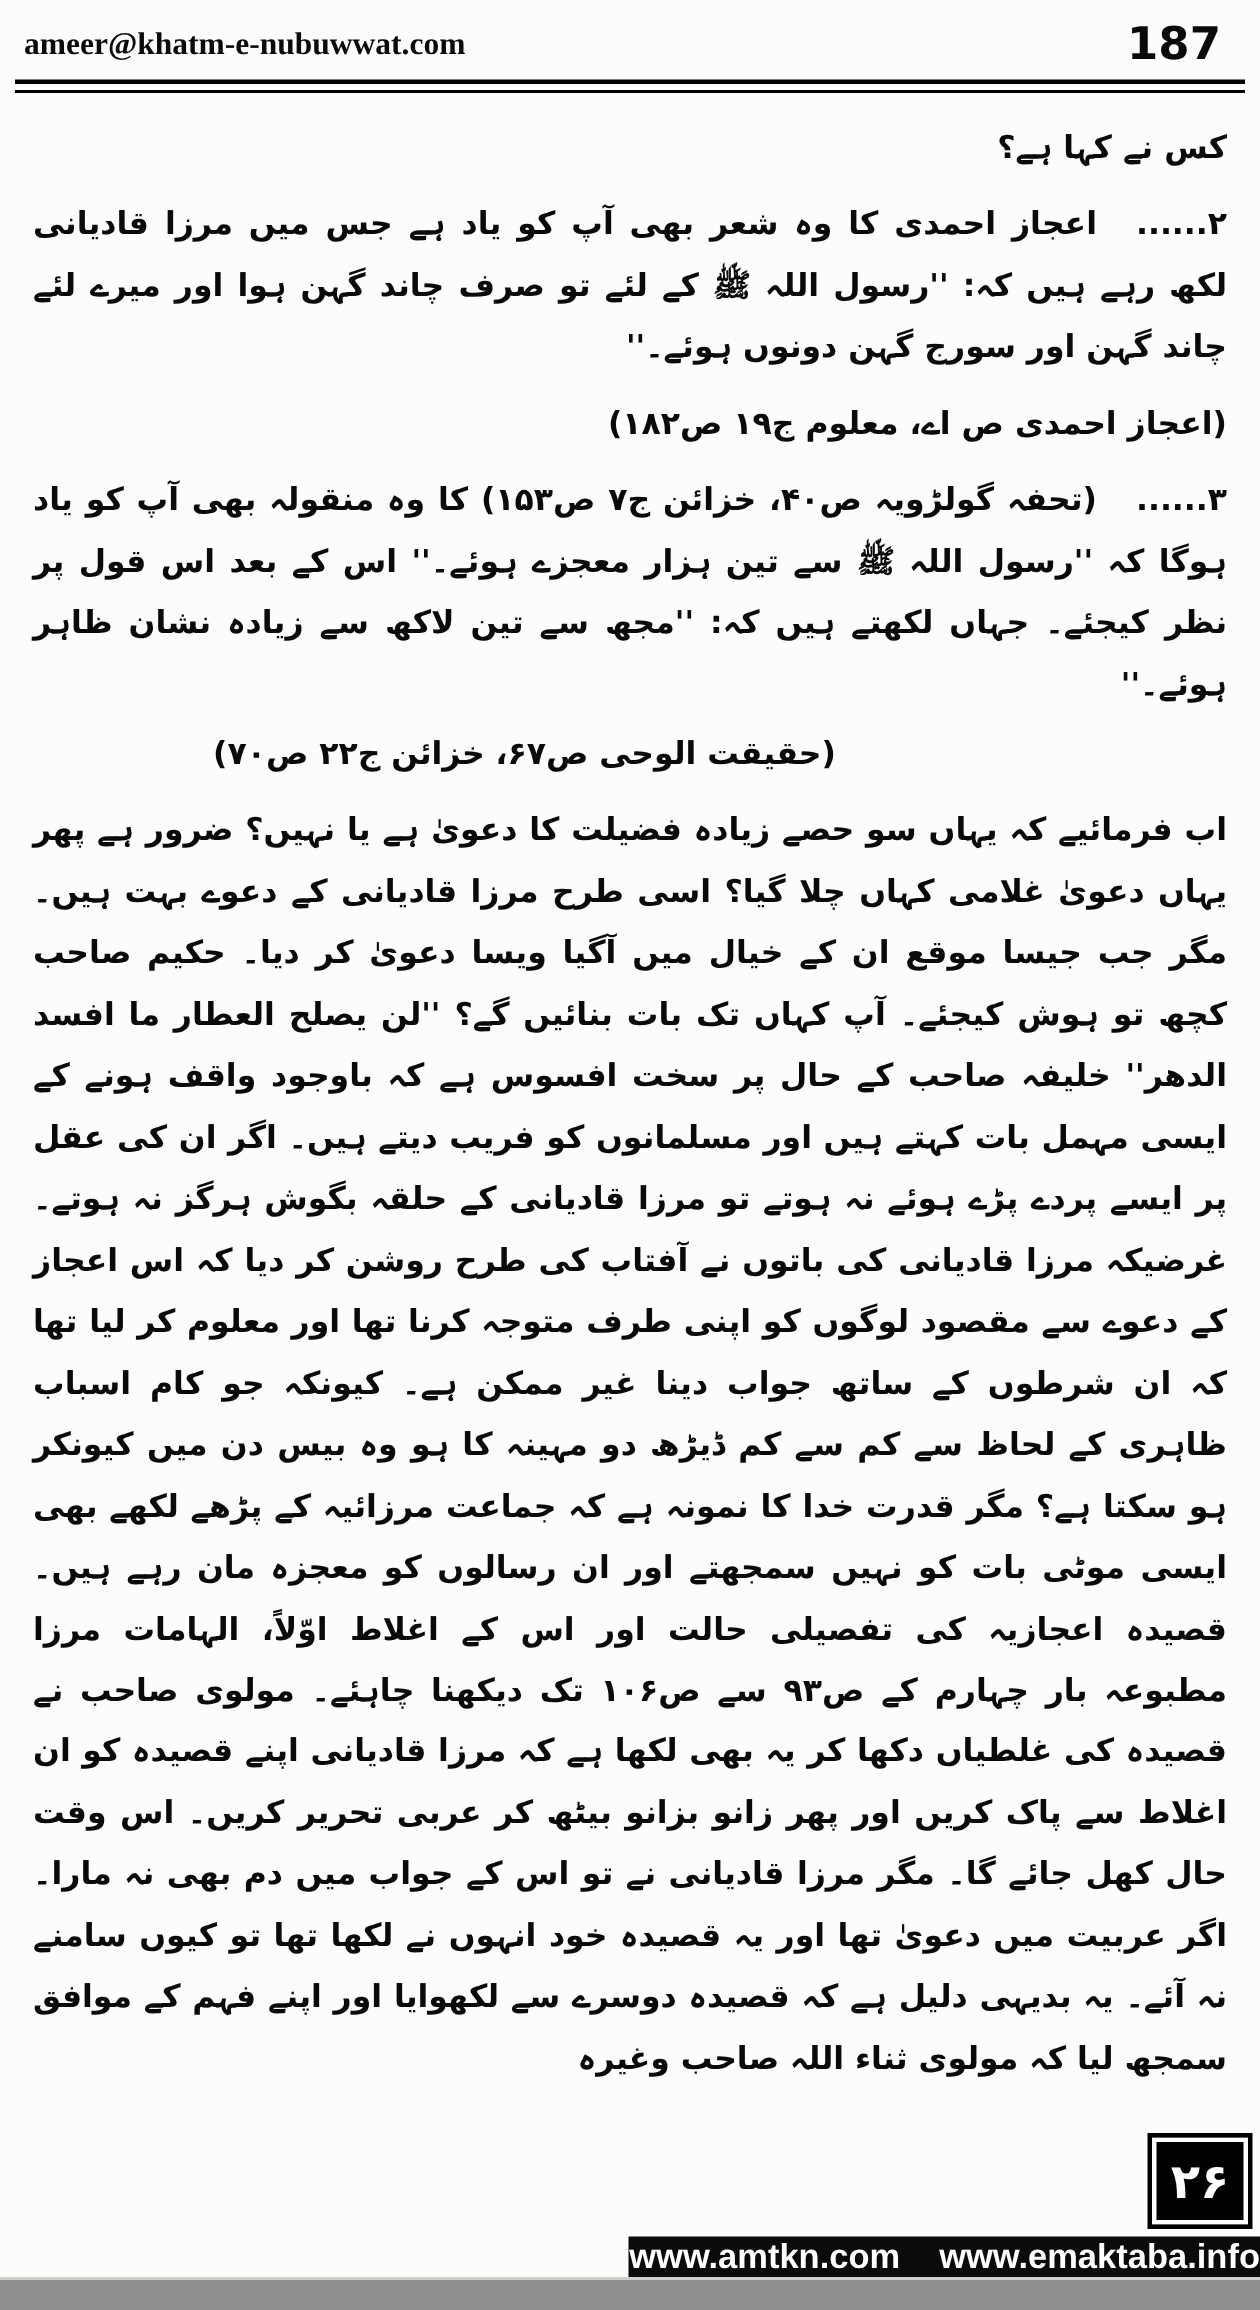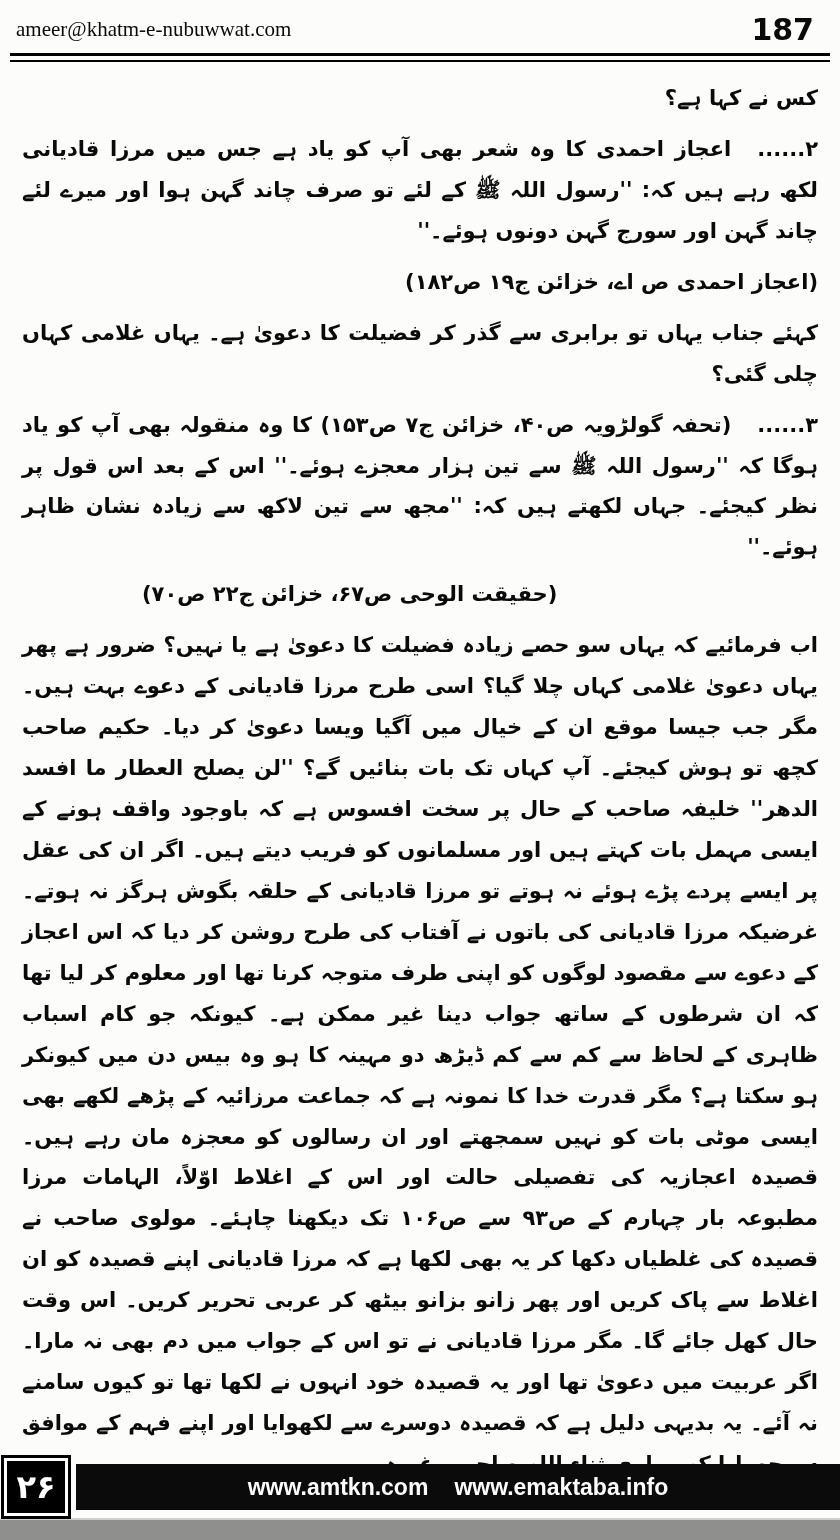--- a/index.html
+++ b/index.html
@@ -10,38 +10,38 @@
   }
   
   .header{
     direction:rtl;display:flex;align-items:center;justify-content:space-between;
     padding:12px 16px 4px 16px;font-weight:700;
   }
   .header .title{font-size:20px;letter-spacing:-0.5px;}
   .header .pnum{font-size:30px;padding:0 10px;}
   .header .email{
     direction:ltr;font-family:"Liberation Serif","DejaVu Serif",serif;
-    font-size:21px;font-weight:400;
+    font-size:21px;font-weight:700;
   }
   .rule{
     margin:2px 10px 0 10px;height:4px;
     border-top:3px solid #000;border-bottom:2px solid #000;
   }
   
   .body{
     direction:rtl;padding:16px 22px 0 22px;
     font-size:21px;font-weight:700;line-height:1.95;text-align:justify;
   }
   .blk{margin:0 0 10px 0;}
   .marker{margin-left:26px;letter-spacing:2px;}
   .ref-left{text-align:left;padding-left:120px;margin-top:-4px;}
   .para{text-align:justify;}
   
   .footer-wrap{position:absolute;left:0;right:0;bottom:0;}
-  .footer-row{display:flex;align-items:flex-start;padding:0;}
+  .footer-row{display:flex;align-items:flex-end;padding:0;flex-direction:column;}
   .page-box{
     background:#000;color:#fff;border:3px solid #fff;outline:3px solid #000;
     margin:0 8px 2px 4px;min-width:58px;height:52px;
     display:flex;align-items:center;justify-content:center;
     font-size:32px;font-weight:700;
   }
   .bar{
     flex:1;background:#0b0b0b;color:#fff;direction:ltr;
     display:flex;align-items:center;justify-content:center;gap:26px;
     font-size:23px;font-weight:700;height:46px;margin-top:6px;
@@ -62,23 +62,22 @@
 
   <div class="rule"></div>
 
   <main class="body">
 
 
     <p class="blk">کس نے کہا ہے؟</p>
 
     <p class="blk"><span class="marker">۲......</span><span>اعجاز احمدی کا وہ شعر بھی آپ کو یاد ہے جس میں مرزا قادیانی لکھ رہے ہیں کہ: ''رسول اللہ ﷺ کے لئے تو صرف چاند گہن ہوا اور میرے لئے چاند گہن اور سورج گہن دونوں ہوئے۔''</span></p>
 
-    <p class="blk">(اعجاز احمدی ص اے، خزائن ج۱۹ ص۱۸۲)</p>
+    <p class="blk">(اعجاز احمدی ص اے، معلوم ج۱۹ ص۱۸۲)</p>
 
-    <p class="blk">کہئے جناب یہاں تو برابری سے گذر کر فضیلت کا دعویٰ ہے۔ یہاں غلامی کہاں چلی گئی؟</p>
 
     <p class="blk"><span class="marker">۳......</span><span>(تحفہ گولڑویہ ص۴۰، خزائن ج۷ ص۱۵۳) کا وہ منقولہ بھی آپ کو یاد ہوگا کہ ''رسول اللہ ﷺ سے تین ہزار معجزے ہوئے۔'' اس کے بعد اس قول پر نظر کیجئے۔ جہاں لکھتے ہیں کہ: ''مجھ سے تین لاکھ سے زیادہ نشان ظاہر ہوئے۔''</span></p>
 
     <p class="blk ref-left">(حقیقت الوحی ص۶۷، خزائن ج۲۲ ص۷۰)</p>
 
     <p class="blk para">اب فرمائیے کہ یہاں سو حصے زیادہ فضیلت کا دعویٰ ہے یا نہیں؟ ضرور ہے پھر یہاں دعویٰ غلامی کہاں چلا گیا؟ اسی طرح مرزا قادیانی کے دعوے بہت ہیں۔ مگر جب جیسا موقع ان کے خیال میں آگیا ویسا دعویٰ کر دیا۔ حکیم صاحب کچھ تو ہوش کیجئے۔ آپ کہاں تک بات بنائیں گے؟ ''لن یصلح العطار ما افسد الدھر'' خلیفہ صاحب کے حال پر سخت افسوس ہے کہ باوجود واقف ہونے کے ایسی مہمل بات کہتے ہیں اور مسلمانوں کو فریب دیتے ہیں۔ اگر ان کی عقل پر ایسے پردے پڑے ہوئے نہ ہوتے تو مرزا قادیانی کے حلقہ بگوش ہرگز نہ ہوتے۔ غرضیکہ مرزا قادیانی کی باتوں نے آفتاب کی طرح روشن کر دیا کہ اس اعجاز کے دعوے سے مقصود لوگوں کو اپنی طرف متوجہ کرنا تھا اور معلوم کر لیا تھا کہ ان شرطوں کے ساتھ جواب دینا غیر ممکن ہے۔ کیونکہ جو کام اسباب ظاہری کے لحاظ سے کم سے کم ڈیڑھ دو مہینہ کا ہو وہ بیس دن میں کیونکر ہو سکتا ہے؟ مگر قدرت خدا کا نمونہ ہے کہ جماعت مرزائیہ کے پڑھے لکھے بھی ایسی موٹی بات کو نہیں سمجھتے اور ان رسالوں کو معجزہ مان رہے ہیں۔ قصیدہ اعجازیہ کی تفصیلی حالت اور اس کے اغلاط اوّلاً، الہامات مرزا مطبوعہ بار چہارم کے ص۹۳ سے ص۱۰۶ تک دیکھنا چاہئے۔ مولوی صاحب نے قصیدہ کی غلطیاں دکھا کر یہ بھی لکھا ہے کہ مرزا قادیانی اپنے قصیدہ کو ان اغلاط سے پاک کریں اور پھر زانو بزانو بیٹھ کر عربی تحریر کریں۔ اس وقت حال کھل جائے گا۔ مگر مرزا قادیانی نے تو اس کے جواب میں دم بھی نہ مارا۔ اگر عربیت میں دعویٰ تھا اور یہ قصیدہ خود انہوں نے لکھا تھا تو کیوں سامنے نہ آئے۔ یہ بدیہی دلیل ہے کہ قصیدہ دوسرے سے لکھوایا اور اپنے فہم کے موافق سمجھ لیا کہ مولوی ثناء اللہ صاحب وغیرہ</p>
 
   </main>
 
   <div class="footer-wrap">

